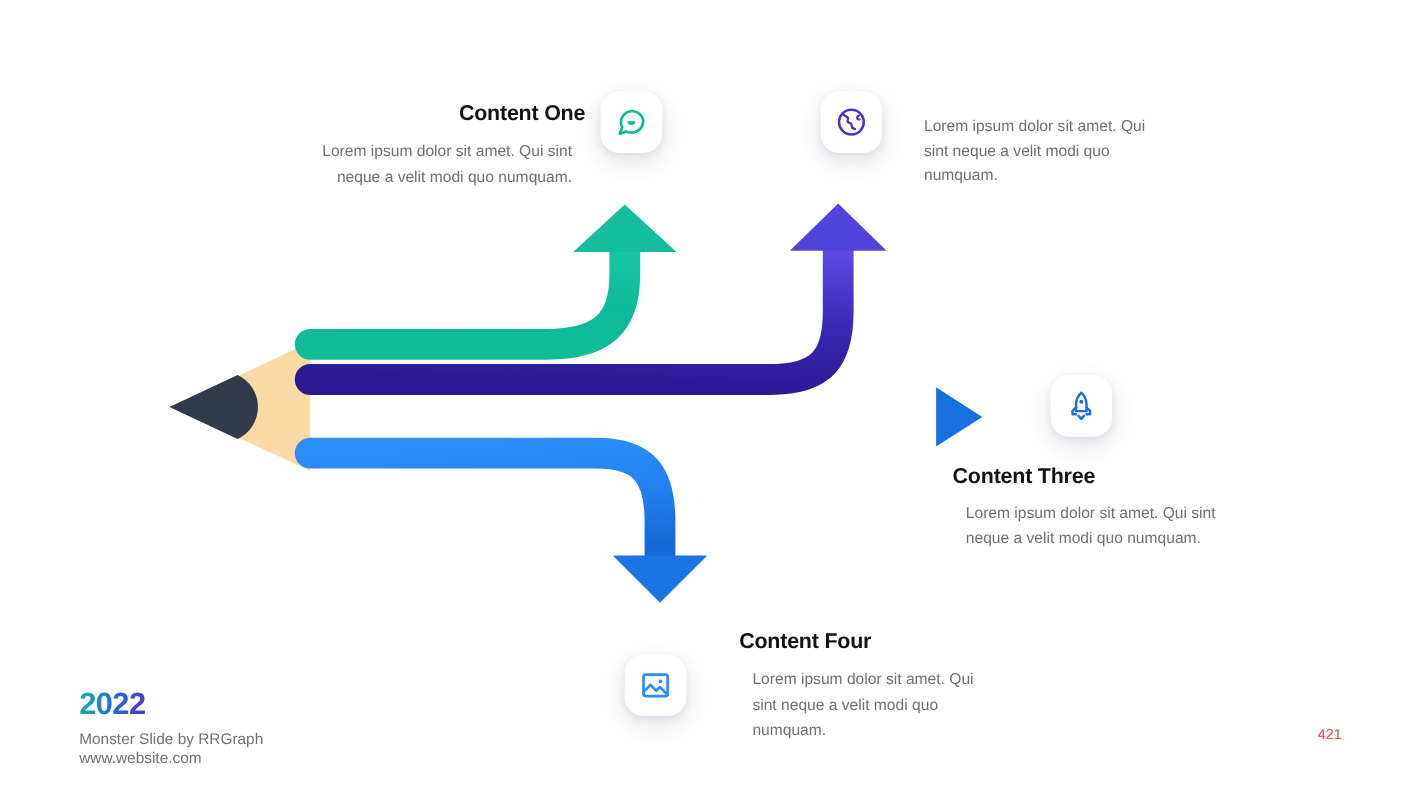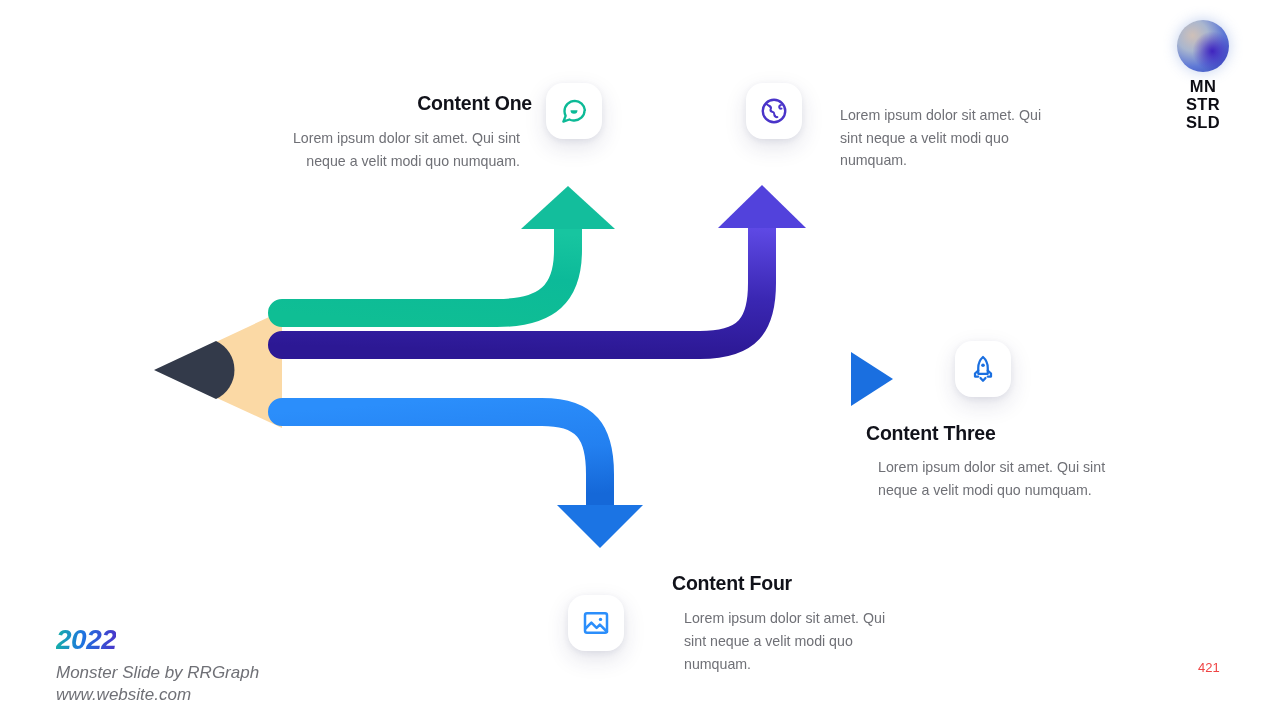--- a/index.html
+++ b/index.html
@@ -135,38 +135,37 @@
     font-weight: bold;
     line-height: 1.08;
     color: #0d0d14;
     letter-spacing: 0.3px;
   }
   #logo-text span { display: block; }
 
   
   #footer {
     position: absolute;
-    left: 56px;
+    left: 72px;
     top: 626px;
-    font-style: italic;
   }
   #footer-year {
     font-size: 28px;
     font-weight: bold;
     line-height: 1;
     letter-spacing: -0.5px;
     background: linear-gradient(95deg, #16b2a6 0%, #1f73e0 45%, #4a34c9 100%);
     -webkit-background-clip: text;
     background-clip: text;
     color: transparent;
     display: inline-block;
   }
   #footer-lines {
     margin-top: 8px;
-    font-size: 17px;
+    font-size: 14px;
     color: #6f7076;
     line-height: 1.32;
   }
   #footer-lines span { display: block; }
 
   #page-number {
     position: absolute;
     left: 1198px;
     top: 660px;
     font-size: 13px;
@@ -280,28 +279,20 @@
   <div class="content-block" id="block-three">
     <h2 class="block-title">Content Three</h2>
     <p class="block-body">Lorem ipsum dolor sit amet. Qui sint neque a velit modi quo numquam.</p>
   </div>
 
   <div class="content-block" id="block-four">
     <h2 class="block-title">Content Four</h2>
     <p class="block-body">Lorem ipsum dolor sit amet. Qui sint neque a velit modi quo numquam.</p>
   </div>
 
-  <div id="logo">
-    <div id="logo-orb"></div>
-    <div id="logo-text">
-      <span>MN</span>
-      <span>STR</span>
-      <span>SLD</span>
-    </div>
-  </div>
 
   <div id="footer">
     <div id="footer-year">2022</div>
     <div id="footer-lines">
       <span>Monster Slide  by RRGraph</span>
       <span>www.website.com</span>
     </div>
   </div>
 
   <div id="page-number">421</div>

